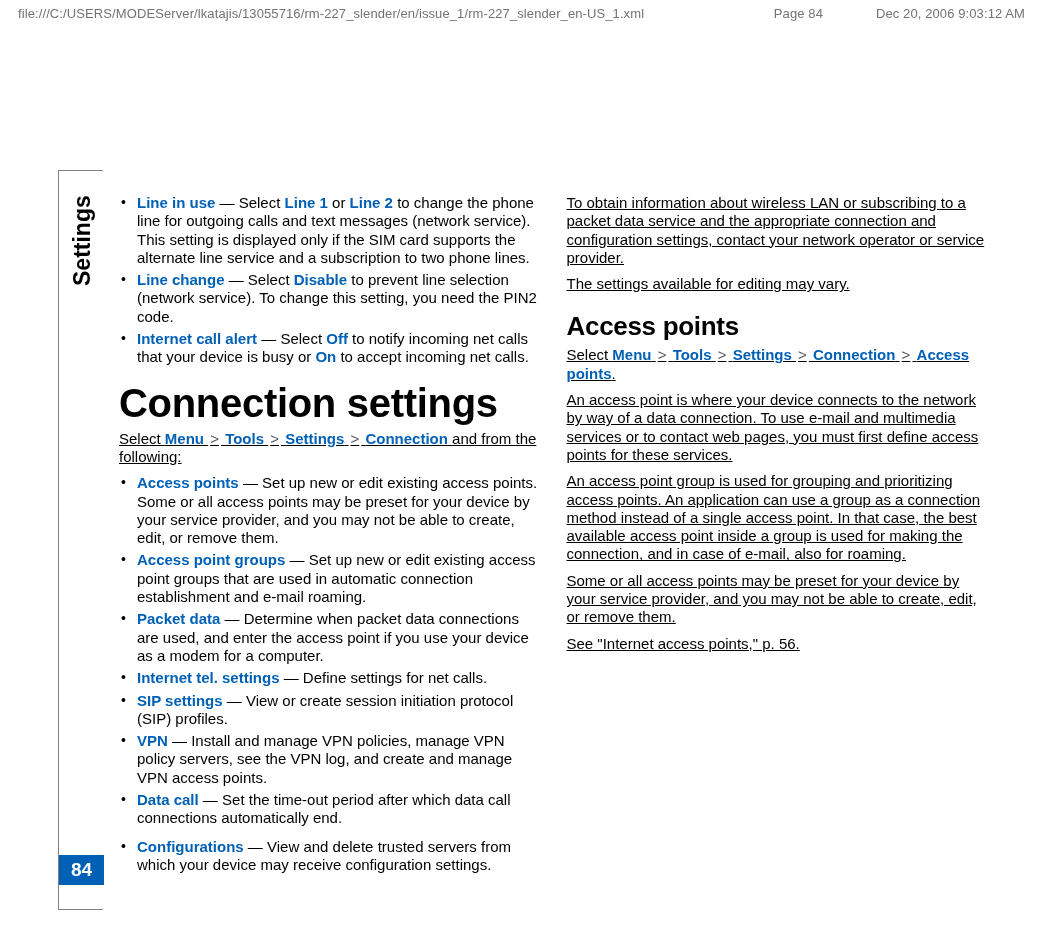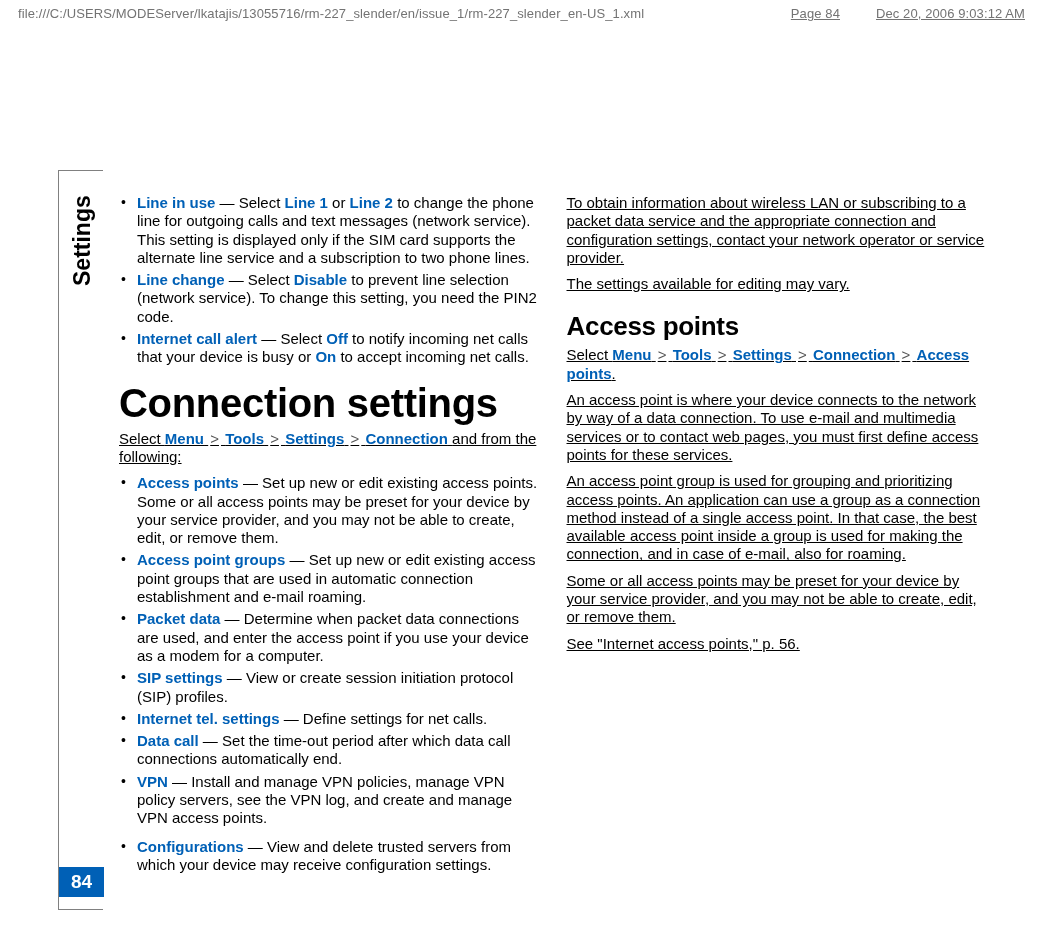--- a/index.html
+++ b/index.html
@@ -1,25 +1,25 @@
 <!DOCTYPE html>
 <html><head>
 <meta charset="utf-8">
 <style>
   html, body { margin: 0; padding: 0; }
   body { width: 1045px; height: 940px; font-family: Arial, Helvetica, sans-serif; font-size: 14px; color: #000; background: #fff; }
 
   .header { display: flex; justify-content: space-between; align-items: flex-end; padding: 6px 20px 4px 18px; font-size: 13px; color: #737373; letter-spacing: 0.1px; }
-  .header-right { display: flex; gap: 36px; text-decoration: underline; }
+  .header-right { display: flex; gap: 53px; }
 
   .frame-wrap { position: absolute; top: 170px; left: 58px; width: 940px; height: 740px; }
 
   .side-tab { float: left; width: 45px; height: 740px; border-top: 1px solid #808080; border-left: 1px solid #808080; border-bottom: 1px solid #808080; box-sizing: border-box; position: relative; }
   .side-tab .tab-label { position: absolute; top: 6px; left: 5px; width: 30px; text-align: center; transform: rotate(-90deg); transform-origin: left top; white-space: nowrap; font-weight: 700; font-size: 23px; left: 10px; top: 115px; }
-  .side-tab .page-num { position: absolute; bottom: 12px; left: 0; width: 45px; text-align: center; background: #0060b6; color: #fff; font-weight: 700; font-size: 19px; padding: 4px 0; }
+  .side-tab .page-num { position: absolute; bottom: 24px; left: 0; width: 45px; text-align: center; background: #0060b6; color: #fff; font-weight: 700; font-size: 19px; padding: 4px 0; }
 
   .content { margin-left: 45px; height: 740px; box-sizing: border-box; padding: 24px 6px 10px 16px; column-count: 2; column-gap: 22px; column-fill: auto; }
 
   .content p { margin: 0 0 8px 0; line-height: 1.22; font-size: 15px; text-decoration: underline; }
   .content ul { list-style: none; padding: 0; margin: 0 0 10px 0; }
   .content li { padding-left: 18px; position: relative; line-height: 1.22; margin-bottom: 4px; font-size: 15px; }
   .content li::before { content: "•"; position: absolute; left: 2px; top: 0; font-size: 14px; }
   h2 { font-size: 40px; font-weight: 700; margin: 14px 0 4px 0; letter-spacing: -0.3px; }
   h2.mid { font-size: 26px; margin-top: 18px; }
   .kw { color: #0060b6; font-weight: 700; }
@@ -67,24 +67,24 @@
       <span class="kw">Settings</span>
       <span class="sep">&gt;</span>
       <span class="kw">Connection</span>
       <span> and from the following:</span>
     </p>
 
     <ul>
       <li><span class="kw">Access points</span><span> — Set up new or edit existing access points. Some or all access points may be preset for your device by your service provider, and you may not be able to create, edit, or remove them.</span></li>
       <li><span class="kw">Access point groups</span><span> — Set up new or edit existing access point groups that are used in automatic connection establishment and e-mail roaming.</span></li>
       <li><span class="kw">Packet data</span><span> — Determine when packet data connections are used, and enter the access point if you use your device as a modem for a computer.</span></li>
+      <li><span class="kw">Internet tel. settings</span><span> — Define settings for net calls.</span></li>
       <li><span class="kw">SIP settings</span><span> — View or create session initiation protocol (SIP) profiles.</span></li>
-      <li><span class="kw">Internet tel. settings</span><span> — Define settings for net calls.</span></li>
+      <li><span class="kw">VPN</span><span> — Install and manage VPN policies, manage VPN policy servers, see the VPN log, and create and manage VPN access points.</span></li>
       <li><span class="kw">Data call</span><span> — Set the time-out period after which data call connections automatically end.</span></li>
-      <li><span class="kw">VPN</span><span> — Install and manage VPN policies, manage VPN policy servers, see the VPN log, and create and manage VPN access points.</span></li>
     </ul>
 
     <ul>
       <li><span class="kw">Configurations</span><span> — View and delete trusted servers from which your device may receive configuration settings.</span></li>
     </ul>
 
     <p>To obtain information about wireless LAN or subscribing to a packet data service and the appropriate connection and configuration settings, contact your network operator or service provider.</p>
     <p>The settings available for editing may vary.</p>
 
     <h2 class="mid">Access points</h2>

